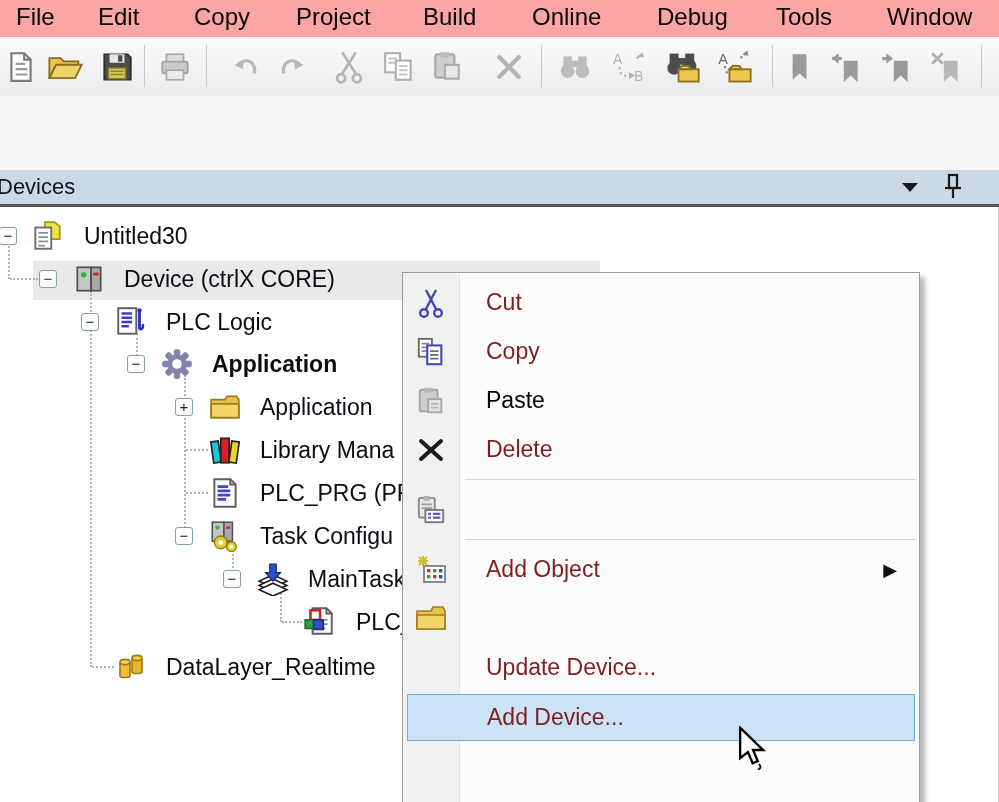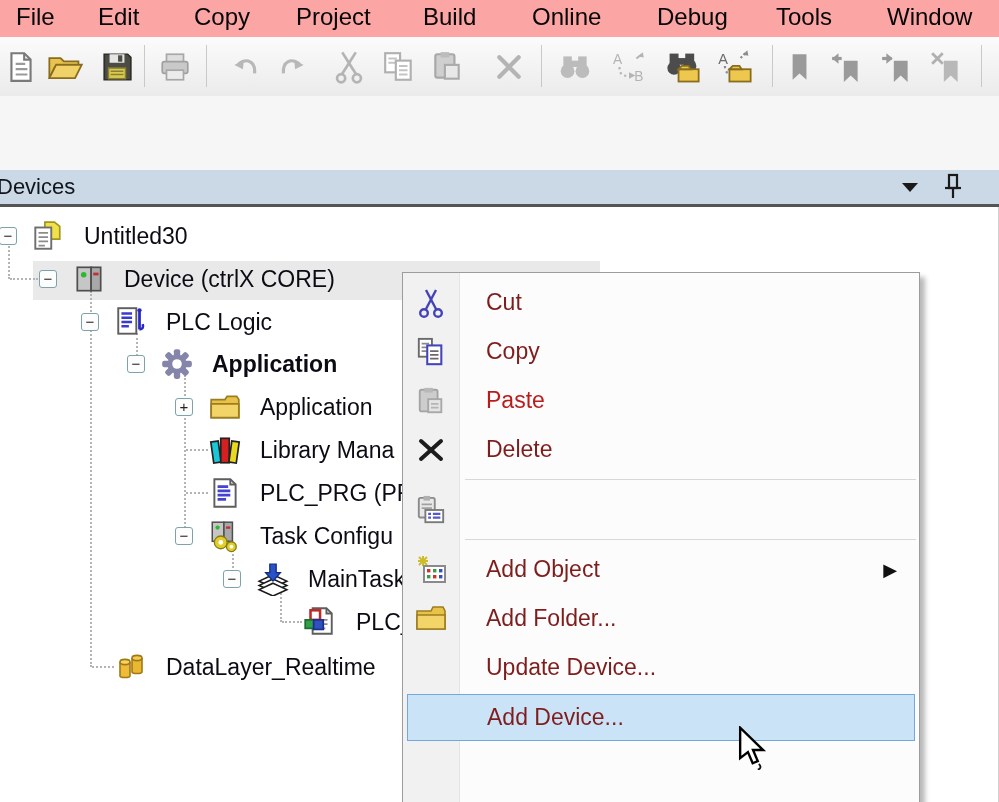--- a/index.html
+++ b/index.html
@@ -35,21 +35,21 @@
   .bold{font-weight:bold;}
   
   .ctxmenu{position:absolute;left:402px;top:272px;width:518px;height:545px;background:#fcfcfc;
            border:1px solid #9c9c9c;box-shadow:5px 5px 5px rgba(0,0,0,0.28);
            box-sizing:border-box;z-index:30;padding-top:5px;}
   .gutter{position:absolute;left:0;top:0;bottom:0;width:56px;background:#f1f1f1;
           border-right:1px solid #e4e4e4;}
   .mi{position:relative;height:49px;display:flex;align-items:center;}
   .mic{width:56px;min-width:56px;display:flex;align-items:center;justify-content:center;}
   .mlbl{margin-left:27px;font-size:23px;color:#7f1d1d;white-space:nowrap;}
-  .dis .mlbl{color:#b91c1c;}
+  .dis .mlbl{color:#000000;}
   .hl{background:#cbe3f7;border:1px solid #73a9da;margin:2px 4px;height:47px;box-sizing:border-box;}
   .hl .mic{width:52px;min-width:52px;}
   .subarrow{position:absolute;right:22px;font-size:18px;color:#111;}
   .msep{border-top:1px solid #d8d8d8;margin:5px 3px 5px 62px;height:0;}
   
   .cursor{position:absolute;left:733px;top:726px;z-index:60;}
 </style>
 </head>
 <body>
 
@@ -478,21 +478,20 @@
     <span class="subarrow">▶</span>
   </div>
 
   <div class="mi">
     <span class="mic">
       <svg width="32" height="30" viewBox="0 0 32 30">
           <path d="M2 7v18h28V7l-2-4h-10l-2 4z" fill="#e9c348" stroke="#9c7d22" stroke-width="1.6"></path>
           <path d="M2 11h28v14H2z" fill="#f2d468" stroke="#9c7d22" stroke-width="1.6"></path>
         </svg>
     </span>
-    <span class="mlbl">Add Folder...</span>
   </div>
 
   <div class="mi">
     <span class="mic"></span>
     <span class="mlbl">Update Device...</span>
   </div>
 
   <div class="mi hl">
     <span class="mic"></span>
     <span class="mlbl">Add Device...</span>

